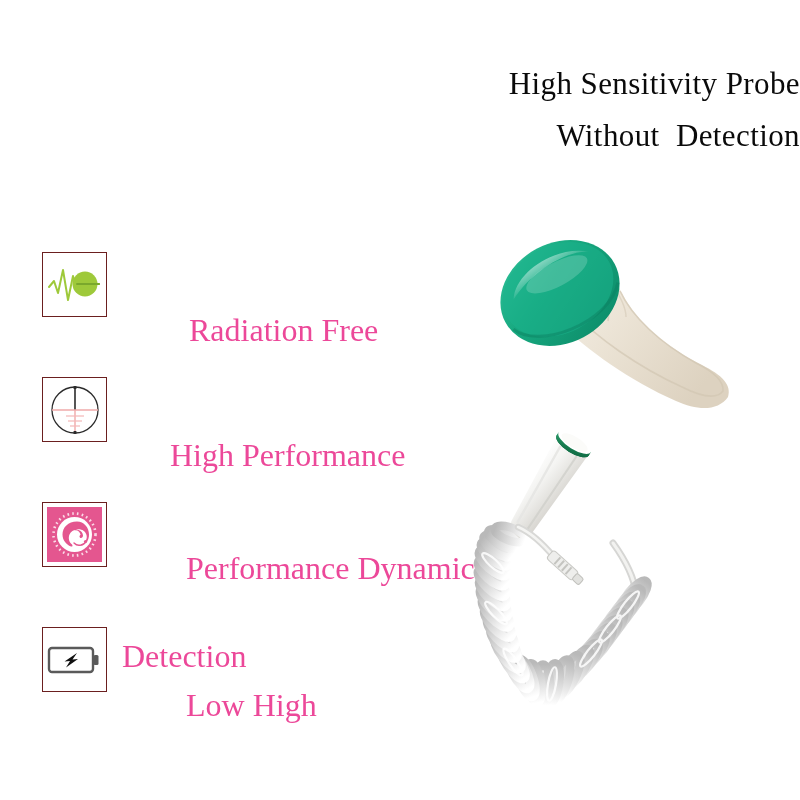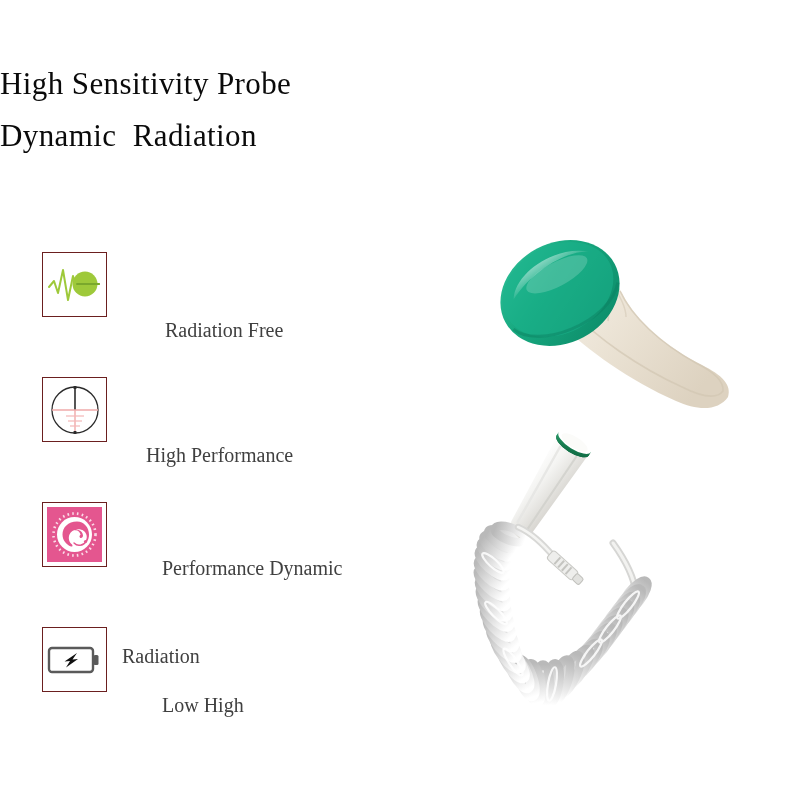--- a/index.html
+++ b/index.html
@@ -20,21 +20,21 @@
     inset: 0;
     background: #ffffff;
   }
 
   
   .headline {
     position: absolute;
     left: 0;
     top: 58px;
     width: 800px;
-    text-align: left;
+    text-align: right;
     color: #000000;
   }
   .headline .line {
     font-size: 31px;
     line-height: 52px;
     letter-spacing: 0.4px;
     color: #0a0a0a;
     white-space: pre;
   }
 
@@ -61,23 +61,23 @@
     display: flex;
     align-items: center;
     justify-content: center;
   }
   .icon-box svg { display: block; }
 
   .feature-label {
     position: absolute;
     left: 83px;
     top: 12px;
-    font-size: 20px;
+    font-size: 32px;
     line-height: 44px;
-    color: #404040;
+    color: #ec4899;
     white-space: pre;
   }
   .feature-label .l2 { display: block; }
 
   .feature-2 .feature-label { left: 64px; }
   .feature-3 .feature-label { left: 80px; top: 0px; }
   .feature-4 .feature-label { left: 80px; }
 
   
   .product-top {
@@ -96,21 +96,21 @@
   }
   .product-top svg, .product-bottom svg { display: block; }
 </style>
 </head>
 <body>
 
 <div class="page">
 
   <div class="headline">
     <div class="line">High Sensitivity Probe</div>
-    <div class="line">Dynamic  Radiation</div>
+    <div class="line">Without  Detection</div>
   </div>
 
   <div class="features">
 
     <div class="feature feature-1">
       <div class="icon-box">
         <svg width="56" height="50" viewBox="0 0 56 50">
           <circle cx="38" cy="24" r="12.5" fill="#9ec93a"></circle>
           <path d="M2 27 L7 21 L11 33 L16 10 L21 40 L26 16 L30 30 L34 24 L52 24" fill="none" stroke="#9ec93a" stroke-width="2" stroke-linejoin="round" stroke-linecap="round"></path>
           <path d="M30 24 L52 24" fill="none" stroke="#7aa82c" stroke-width="2" stroke-linecap="round"></path>
@@ -153,21 +153,21 @@
                    C32.5 28.6 33 28 33.6 28 C33 24 29 22.2 26.6 24
                    C31 20.5 38 22.5 39.5 28 C40.5 31.8 38.5 35.5 35 36.8
                    C33.5 37.3 33.8 38.6 35 38.8 C39.5 37 42 32.8 42 27.5
                    C42 20.5 37 14.5 30 14.5 Z" fill="#e4568f"></path>
           <circle cx="38.5" cy="34.5" r="1.6" fill="#e4568f"></circle>
           <path d="M27 36 C29 38 32 38.8 34.5 37.8" fill="none" stroke="#e4568f" stroke-width="1.4" stroke-linecap="round"></path>
         </svg>
       </div>
       <div class="feature-label">
         <span>Performance Dynamic</span>
-        <span class="l2">Radiation</span>
+        <span class="l2">Detection</span>
       </div>
     </div>
 
     <div class="feature feature-4">
       <div class="icon-box">
         <svg width="56" height="36" viewBox="0 0 56 36">
           <rect x="2" y="6" width="44" height="24" rx="3" ry="3" fill="#ffffff" stroke="#5a5a5a" stroke-width="2.4"></rect>
           <rect x="46.5" y="13" width="5" height="10" rx="1.5" ry="1.5" fill="#5a5a5a"></rect>
           <path d="M30 11 L17.5 19.5 L23 19 L19 25.5 L31 17 L25.5 17.5 Z" fill="#111111"></path>
         </svg>

